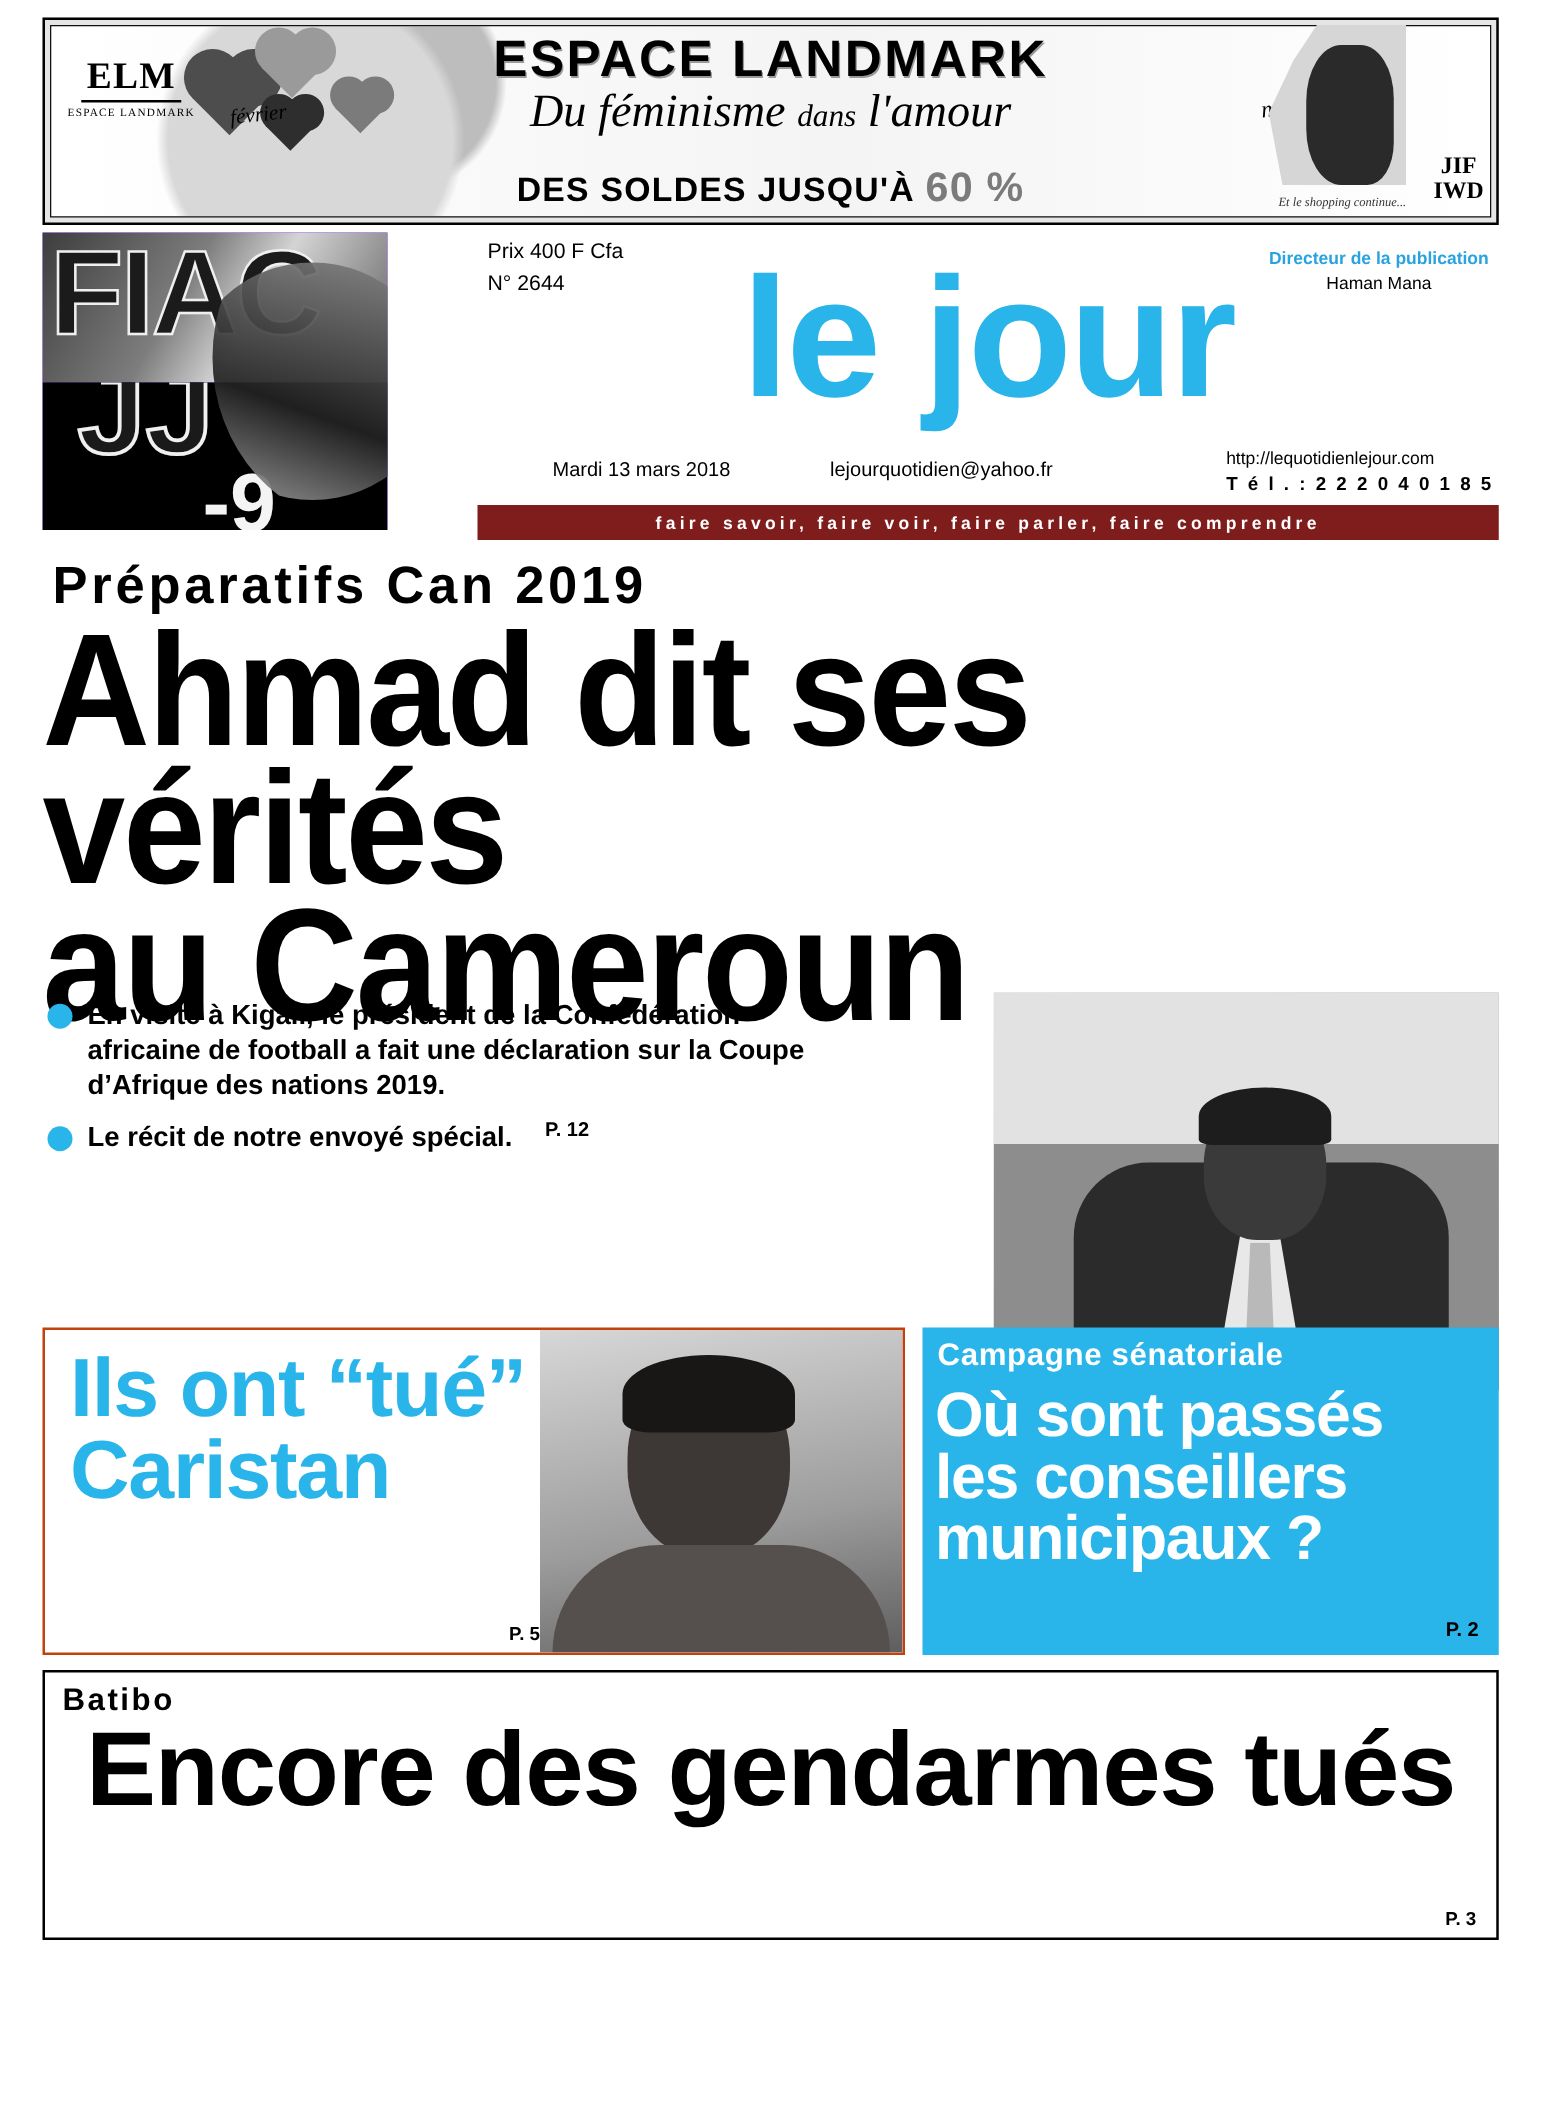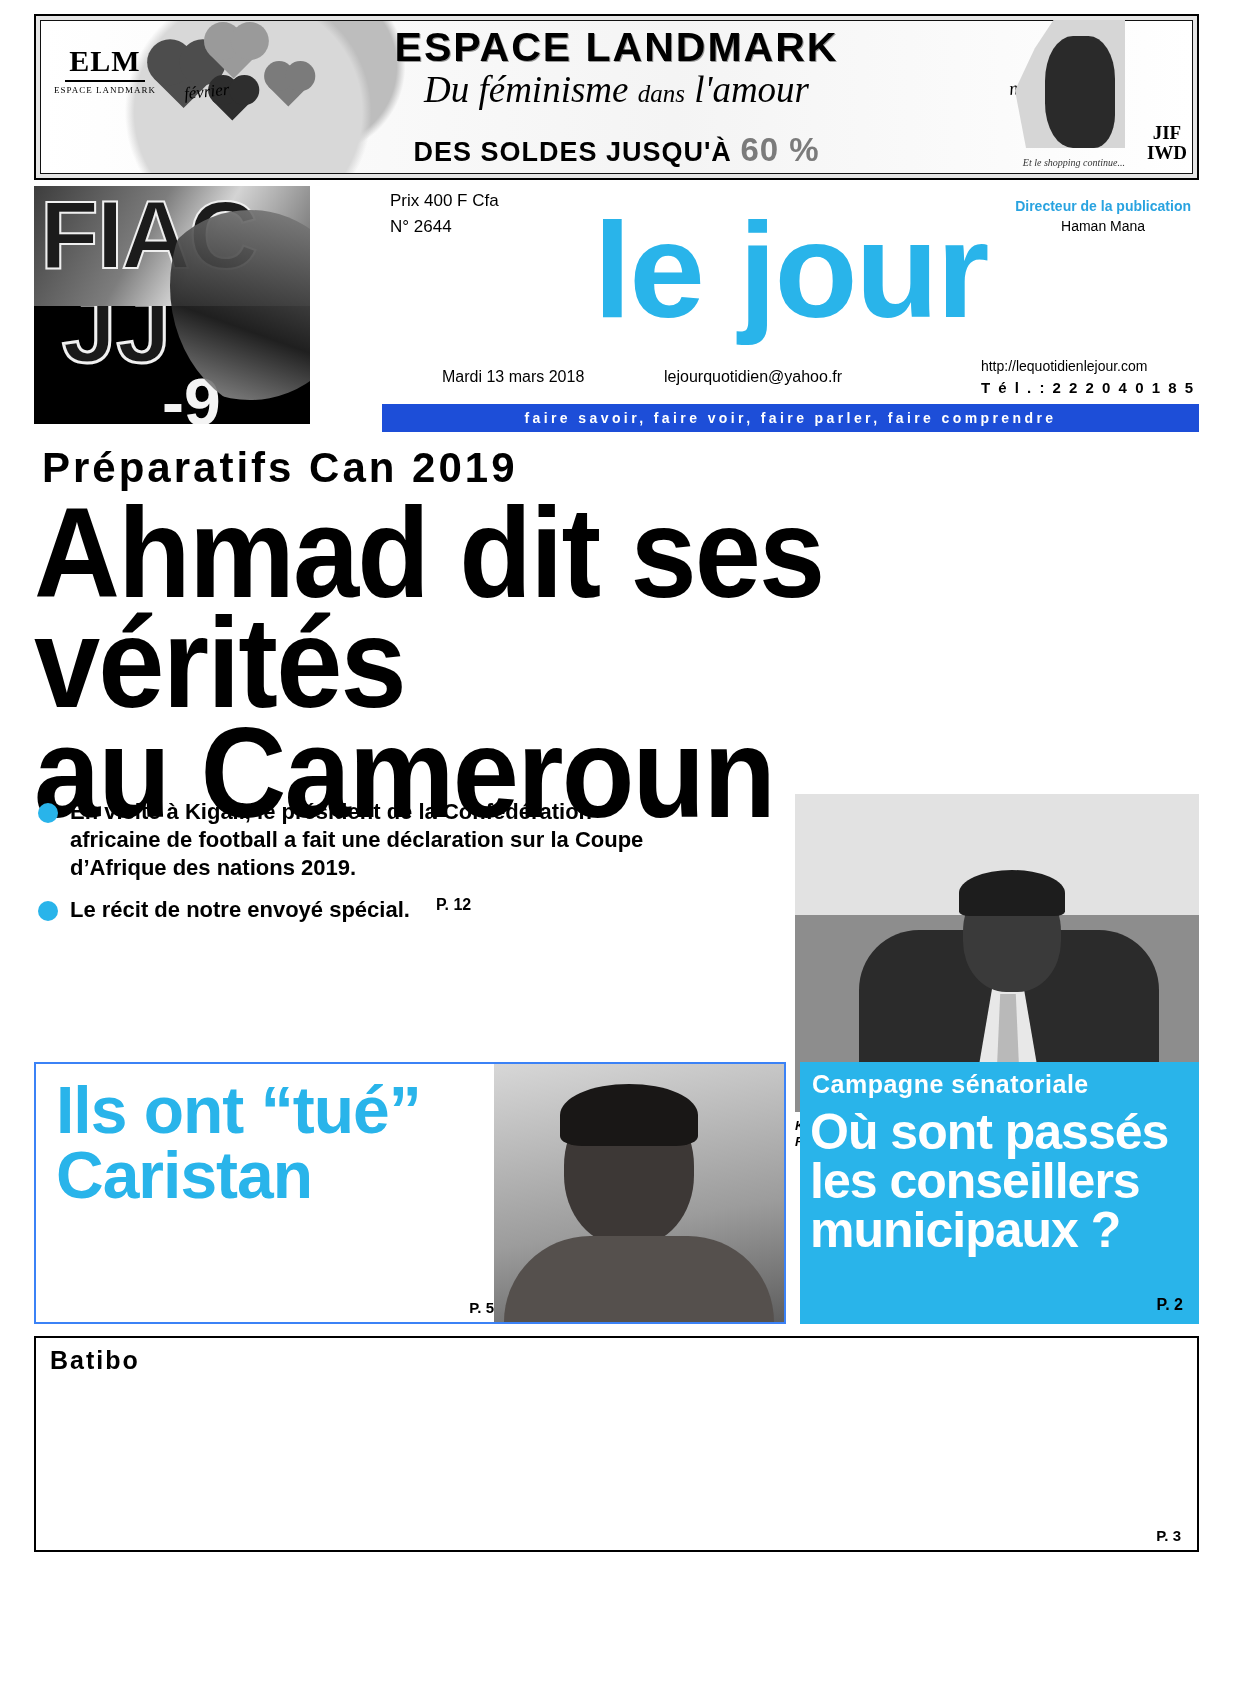--- a/index.html
+++ b/index.html
@@ -289,21 +289,21 @@
     right: 4px; top: -6px;
     font-size: 14px;
     text-align: left;
     line-height: 1.5;
   }
   .head-web .tel { letter-spacing: 2px; font-weight: bold; font-size: 15px;}
   .head-slogan {
     position: absolute;
     left: 0; right: 0; bottom: 2px;
     height: 28px;
-    background: #1d4ed8;
+    background: #7f1d1d;
     color: #fff;
     font-size: 14px;
     letter-spacing: 3.4px;
     display: flex;
     align-items: center;
     justify-content: center;
     font-weight: bold;
   }
 
   
@@ -413,22 +413,22 @@
   
   .bottom {
     position: relative;
     margin-top: 4px;
     display: flex;
     gap: 14px;
     height: 262px;
   }
   .box-caristan {
     position: relative;
-    width: 752px;
-    border: 2px solid #3b82f6;
+    width: 690px;
+    border: 2px solid #c2410c;
     box-sizing: border-box;
     overflow: hidden;
     background: #fff;
   }
   .caristan-title {
     position: absolute;
     left: 20px; top: 14px;
     font-size: 66px;
     font-weight: bold;
     color: #29b4ea;
@@ -670,16 +670,17 @@
         <div>Où sont passés</div>
         <div>les conseillers</div>
         <div>municipaux ?</div>
       </div>
       <div class="senat-p">P. 2</div>
     </div>
   </div>
 
   <div class="batibo">
     <div class="batibo-kicker">Batibo</div>
+    <div class="batibo-title">Encore des gendarmes tués</div>
     <div class="batibo-p">P. 3</div>
   </div>
 
 </div>
 
 </body></html>

